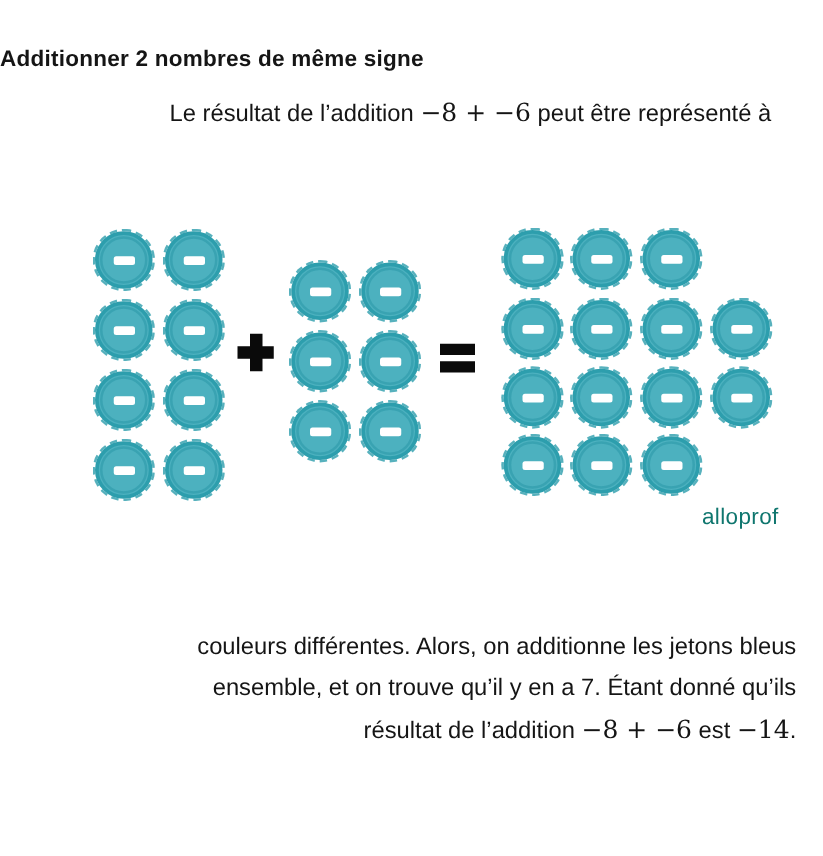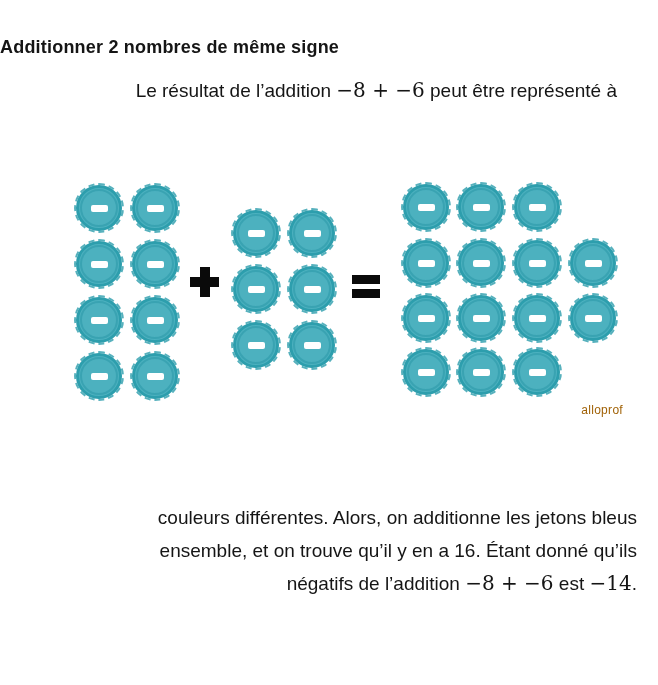--- a/index.html
+++ b/index.html
@@ -86,22 +86,22 @@
   }
   .equals .eq-bar {
     position: absolute; left: 0;
     width: 28px; height: 9px; background: #0a0a0a;
   }
   .equals .eq-bar.top { top: 0; }
   .equals .eq-bar.bottom { top: 14px; }
   .watermark {
     position: absolute;
     top: 403px; right: 35px;
-    font-size: 12px;
-    color: #a16207;
+    font-size: 18px;
+    color: #0f766e;
     letter-spacing: 0.3px;
   }
 </style>
 </head>
 <body>
 
 <div class="page">
 
   <h1 class="page-title">Additionner 2 nombres de même signe</h1>
 
@@ -206,17 +206,17 @@
           <div class="minus-bar"></div>
         </div>
         <div class="token" aria-label="−" style="left: 514px; top: 349px;">
           <div class="minus-bar"></div>
         </div>
       </div>
     </div>
 
   <div class="paragraph body">
     <div class="text-line">couleurs différentes. Alors, on additionne les jetons bleus</div>
-    <div class="text-line">ensemble, et on trouve qu’il y en a 16. Étant donné qu’ils</div>
-    <div class="text-line"><span>négatifs de l’addition </span><span class="math">−8 + −6</span><span> est </span><span class="math">−14</span><span>.</span></div>
+    <div class="text-line">ensemble, et on trouve qu’il y en a 7. Étant donné qu’ils</div>
+    <div class="text-line"><span>résultat de l’addition </span><span class="math">−8 + −6</span><span> est </span><span class="math">−14</span><span>.</span></div>
   </div>
 
 </div>
 
 </body></html>

